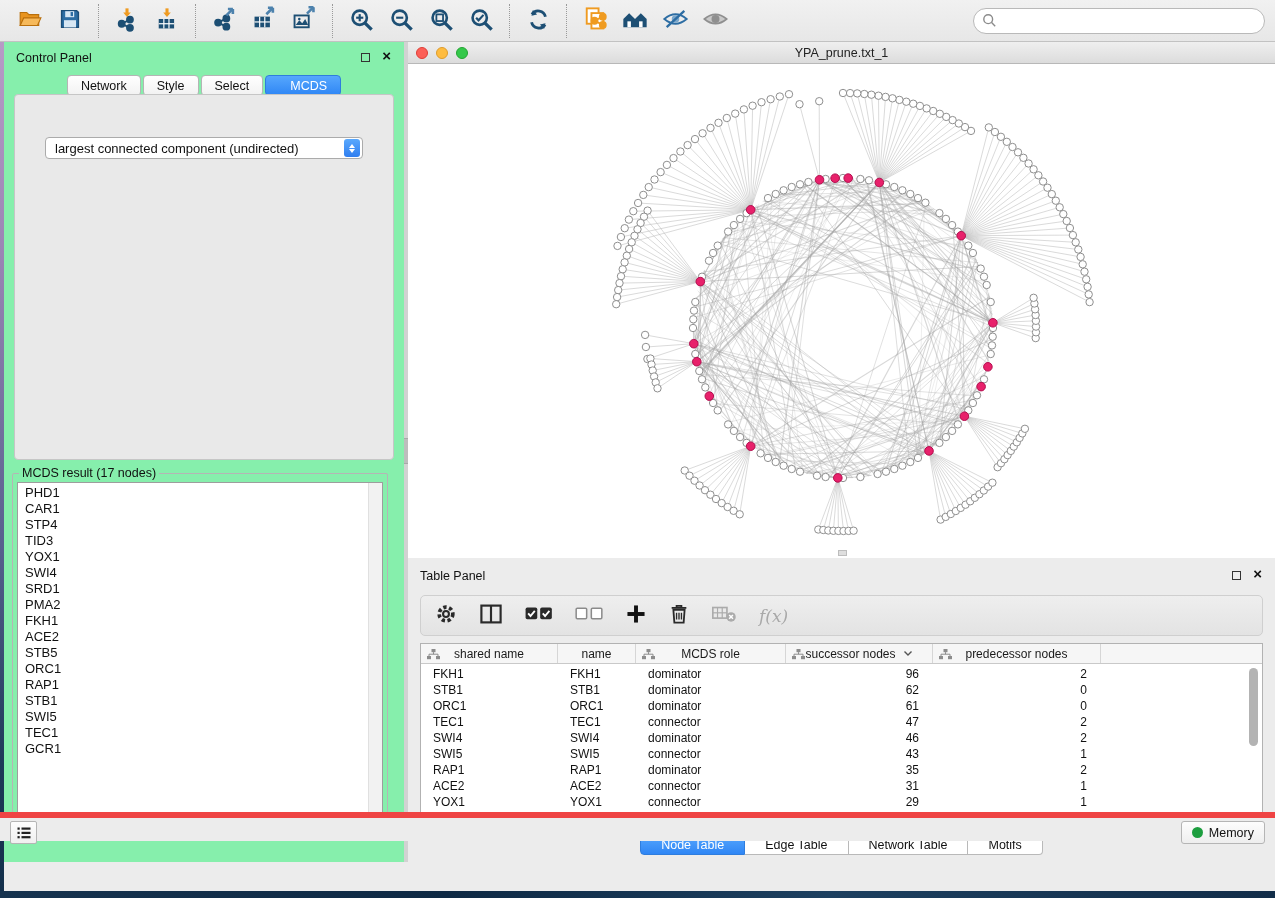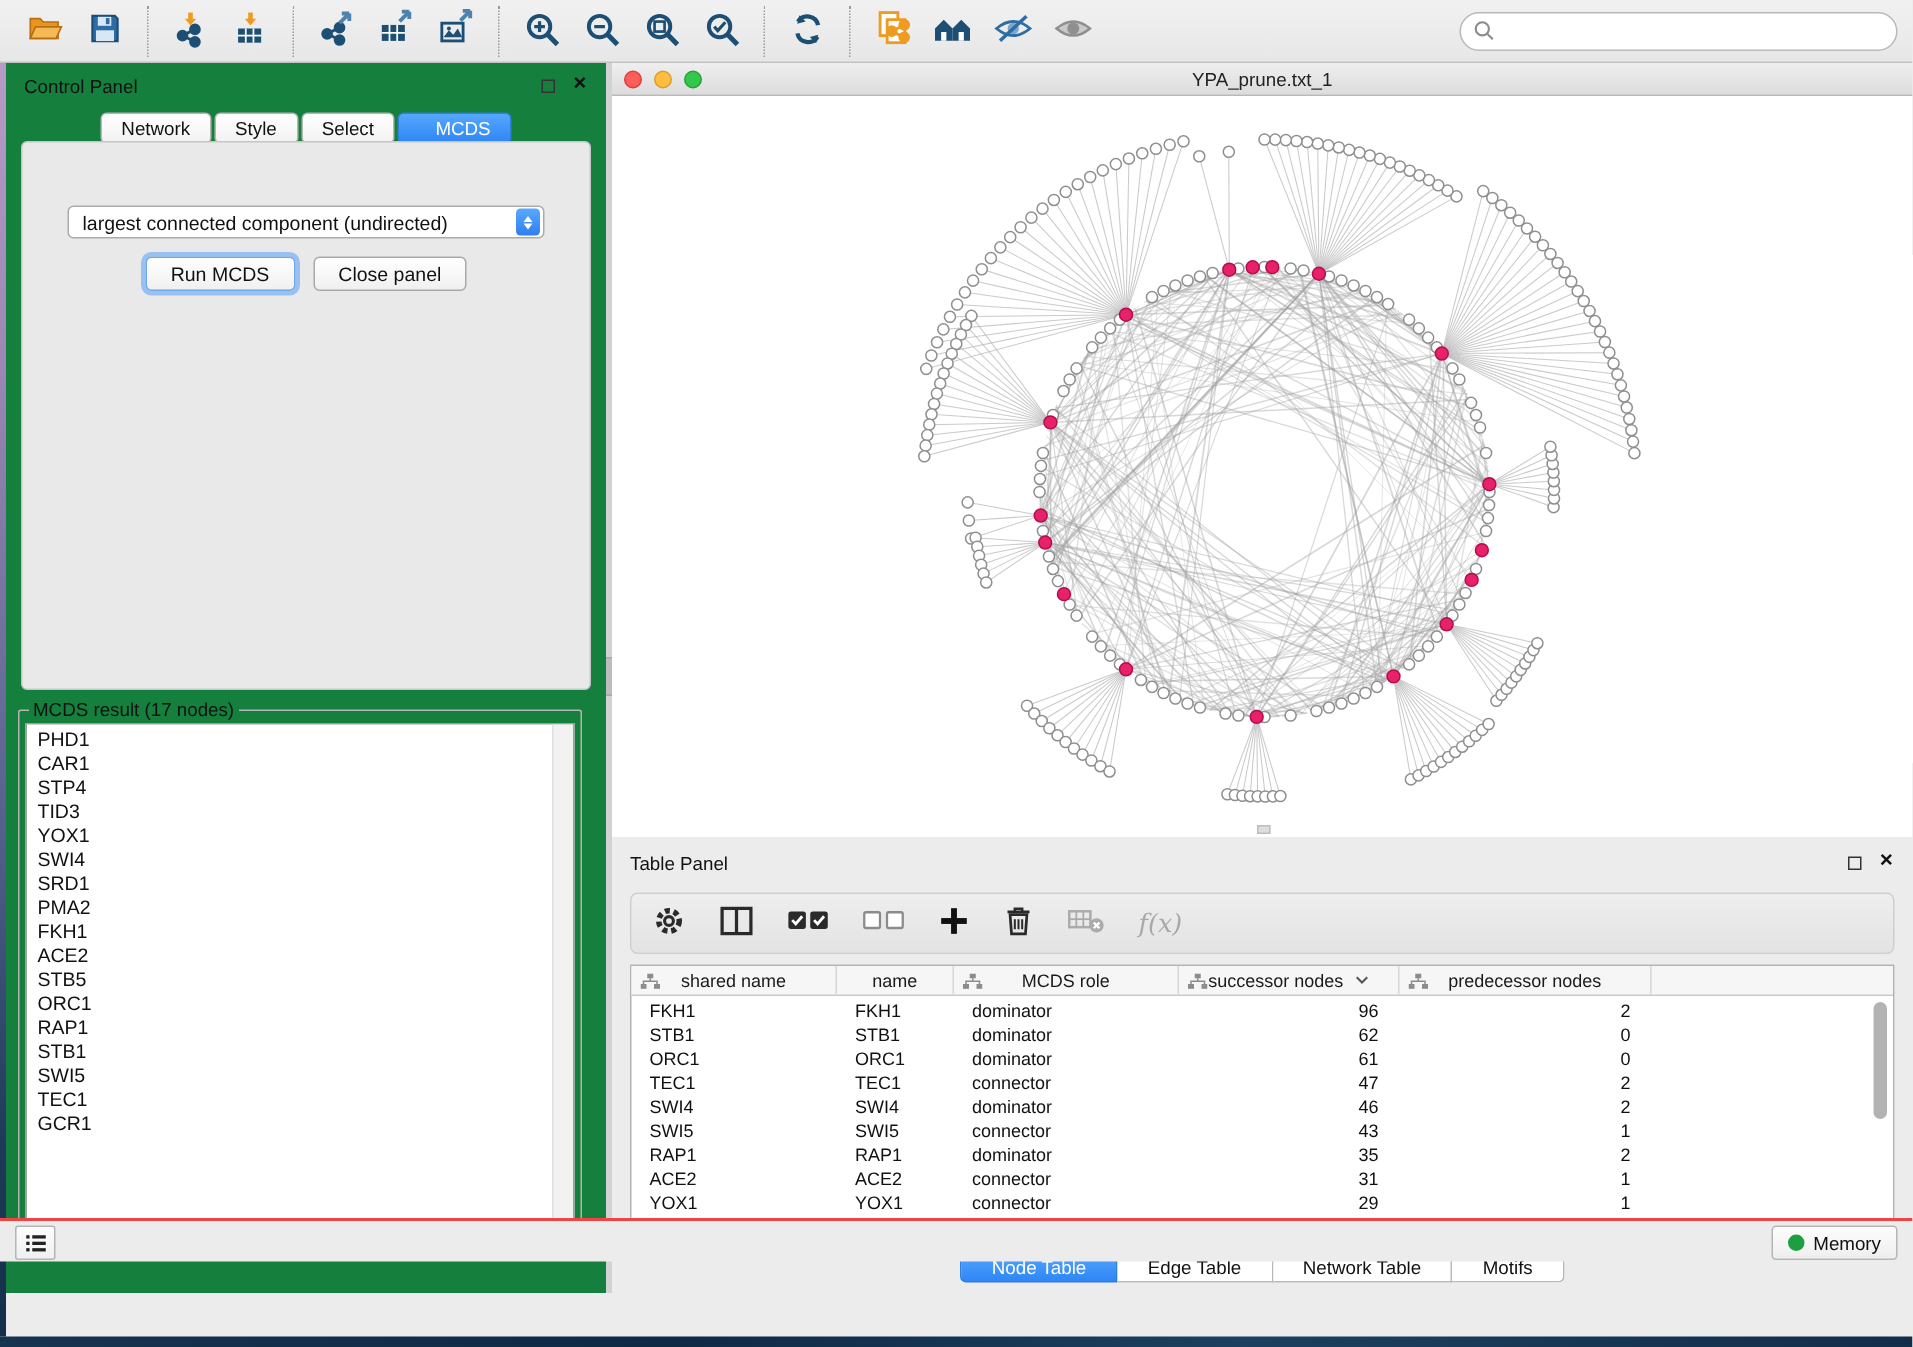--- a/index.html
+++ b/index.html
@@ -20,21 +20,21 @@
   .searchbox input { border:none; outline:none; flex:1; font-size:12px; background:transparent;
     font-family:"Liberation Sans",sans-serif; }
 
   
   .left-strip { position:absolute; left:0; top:42px; width:4px; height:849px;
     background:linear-gradient(#b79bc6 0%, #9a85b4 25%, #55608d 60%, #1d3a58 85%, #132f4b 100%); }
   .bottom-strip { position:absolute; left:0; top:891px; width:1275px; height:7px;
     background:linear-gradient(90deg,#16334f,#0e2944 35%,#1d4060 65%,#122d49); }
 
   
-  .control-panel { position:absolute; left:4px; top:42px; width:400px; height:820px; background:#15803d; }
+  .control-panel { position:absolute; left:4px; top:42px; width:400px; height:820px; background:#86efac; }
   .cp-header { position:absolute; left:0; top:0; width:100%; height:30px; }
   .cp-title { position:absolute; left:12px; top:9px; font-size:12.5px; color:#111; }
   .win-float { position:absolute; top:11px; width:9px; height:9px; border:1.5px solid #333; background:transparent; }
   .win-close { position:absolute; top:4px; font-size:15px; font-weight:bold; color:#111; line-height:20px; }
   .cp-header .win-float { right:34px; } .cp-header .win-close { right:13px; }
 
   .cp-tabs { position:absolute; left:0; top:33px; width:100%; display:flex; justify-content:center; gap:2px; }
   .cp-tab { height:21px; padding:0 13px; font-size:12.5px; background:linear-gradient(#ffffff,#f2f2f2);
     border:1px solid #b5b5b5; border-radius:4px; color:#111; display:flex; align-items:center; }
   .cp-tab.active { background:linear-gradient(#56a7fd,#2f86f5); color:#fff; border-color:#2f7ddd;padding-left:24px; }
@@ -112,21 +112,21 @@
 
   .tp-tabs { position:absolute; left:0; top:271px; width:100%; display:flex; justify-content:center; }
   .tp-tab { height:21px; padding:0 20px; font-size:12.5px; display:flex; align-items:center;
     background:#fff; border:1px solid #b9b9b9; border-left:none; color:#111; }
   .tp-tab:first-child { border-left:1px solid #b9b9b9; border-radius:4px 0 0 4px; }
   .tp-tab:last-child { border-radius:0 4px 4px 0; }
   .tp-tab.active { background:linear-gradient(#56a7fd,#2f86f5); color:#fff; border-color:#2f7ddd; }
 
   
   .status-bar { position:absolute; left:0; top:812px; width:1275px; height:29px;
-    background:#ececec; border-top:2px solid #ef4444; }
+    background:#ececec; border-top:6px solid #ef4444; }
   .list-btn { position:absolute; left:10px; top:3px; width:27px; height:23px;
     background:linear-gradient(#fdfdfd,#f0f0f0); border:1px solid #b5b5b5; border-radius:2px;
     display:flex; align-items:center; justify-content:center; }
   .memory-btn { position:absolute; right:10px; top:3px; height:23px; padding:0 10px;
     background:linear-gradient(#fdfdfd,#eeeeee); border:1px solid #b5b5b5; border-radius:3px;
     display:flex; align-items:center; gap:6px; font-size:12.5px; color:#111;
     font-family:"Liberation Sans",sans-serif; }
   .memory-dot { width:11px; height:11px; border-radius:50%; background:#1d9e3f; display:inline-block; }
 </style>
 </head>
@@ -321,24 +321,20 @@
         <div class="cp-tab">Select</div>
         <div class="cp-tab active">MCDS</div>
       </div>
     <div class="cp-body">
       <div class="cp-select">
         <span class="sel-text">largest connected component (undirected)</span>
         <span class="sel-stepper">
           <span class="tri-up"></span>
             <span class="tri-dn"></span>
         </span>
-      </div>
-      <div class="btn-row">
-        <button class="cp-btn focused">Run MCDS</button>
-        <button class="cp-btn">Close panel</button>
       </div>
     </div>
     <fieldset class="mcds-fieldset">
       <legend>MCDS result (17 nodes)</legend>
       <div class="mcds-inner">
         <div class="mcds-list">
             <div class="mcds-item">PHD1</div>
             <div class="mcds-item">CAR1</div>
             <div class="mcds-item">STP4</div>
             <div class="mcds-item">TID3</div>

